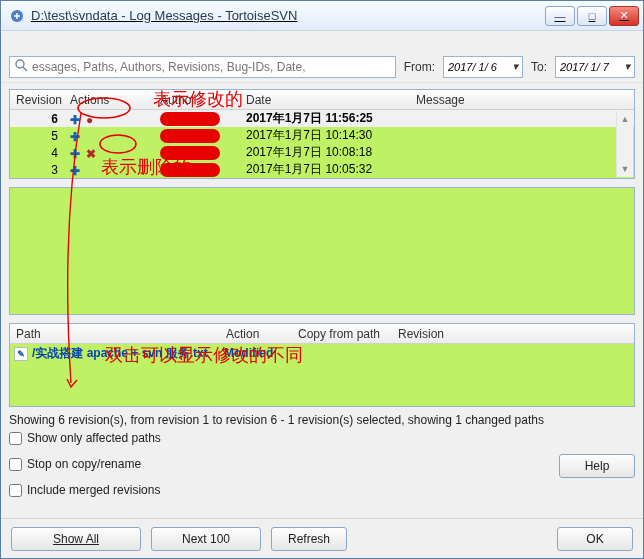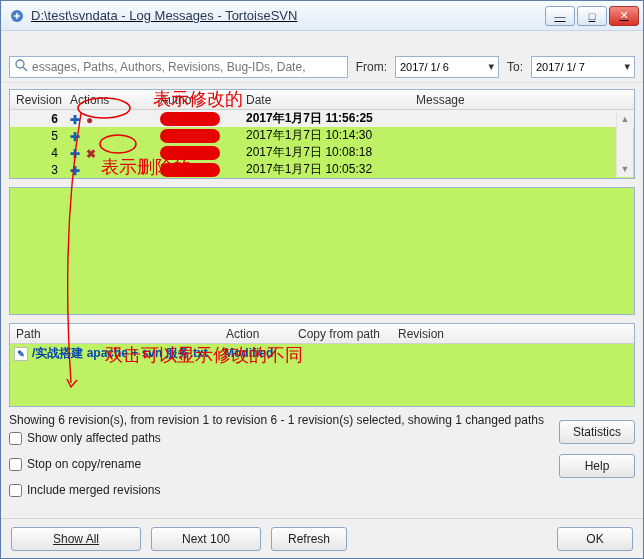--- a/index.html
+++ b/index.html
@@ -9,21 +9,21 @@
 .titlebar-icon { width: 16px; height: 16px; margin-right: 6px; }
 .titlebar-text { flex: 1; color: #2a3a50; font-size: 13px; }
 .winbtns { display: flex; gap: 2px; }
 .winbtn { width: 30px; height: 20px; border: 1px solid #8ea6c6; border-radius: 3px; background: linear-gradient(#fefefe,#dce7f5); display: flex; align-items: center; justify-content: center; font-size: 11px; color: #2a3a50; }
 .winbtn.close { background: linear-gradient(#f28b82,#d93025); color: #fff; border-color: #a8332a; }
 .searchrow { height: 32px; background: #f0f0f0; display: flex; align-items: center; padding: 4px 8px; gap: 8px; border-bottom: 1px solid #e2e2e2; margin-top: 20px; }
 .searchbox { flex: 1; height: 22px; border: 1px solid #9ab3d2; background: #fff; display: flex; align-items: center; padding: 0 4px; }
 .searchbox .mg { width: 14px; margin-right: 4px; color: #6a88b0; }
 .searchbox input { border: 0; outline: 0; flex: 1; color: #888; font-size: 12px; }
 .dtlabel { color: #333; }
-.datebox { width: 104px; height: 22px; border: 1px solid #9ab3d2; background: #fff; display: flex; align-items: center; padding: 0 4px; justify-content: space-between; }
+.datebox { width: 80px; height: 22px; border: 1px solid #9ab3d2; background: #fff; display: flex; align-items: center; padding: 0 4px; justify-content: space-between; font-style: italic; }
 .datebox span { font-size: 11px; }
 .chev { font-size: 10px; color: #333; }
 .content { flex: 1; padding: 6px 8px; background: #f0f0f0; display: flex; flex-direction: column; position: relative; }
 .panel { border: 1px solid #9ab3d2; background: #bef264; position: relative; }
 .revpanel { height: 90px; overflow: hidden; }
 .hdr { display: flex; background: linear-gradient(#fdfdfd,#ececec); border-bottom: 1px solid #d0d0d0; height: 20px; align-items: center; font-size: 12px; color: #333; }
 .hdr div, .revrow div { padding: 0 6px; white-space: nowrap; overflow: hidden; }
 .c-rev { width: 54px; text-align: right; }
 .c-act { width: 90px; }
 .c-auth { width: 86px; }
@@ -207,23 +207,20 @@
       <label class="chk">
         <input type="checkbox" style="">
         <span>Stop on copy/rename</span>
       </label>
       <label class="chk">
         <input type="checkbox" style="">
         <span>Include merged revisions</span>
       </label>
     </div>
 
-    <div class="rightbtns stat">
-      <button class="btn">Statistics</button>
-    </div>
     <div class="rightbtns help">
       <button class="btn">Help</button>
     </div>
 
     <svg class="overlay" width="628" height="420">
       <ellipse cx="103" cy="25" rx="26" ry="10" fill="none" stroke="#e60000" stroke-width="1.6"></ellipse>
       <ellipse cx="117" cy="61" rx="18" ry="9" fill="none" stroke="#e60000" stroke-width="1.6"></ellipse>
       <path d="M80 30 Q60 150 70 300" fill="none" stroke="#e60000" stroke-width="1.4"></path>
       <path d="M66 296 L70 304 L76 297" fill="none" stroke="#e60000" stroke-width="1.4"></path>
     </svg>

